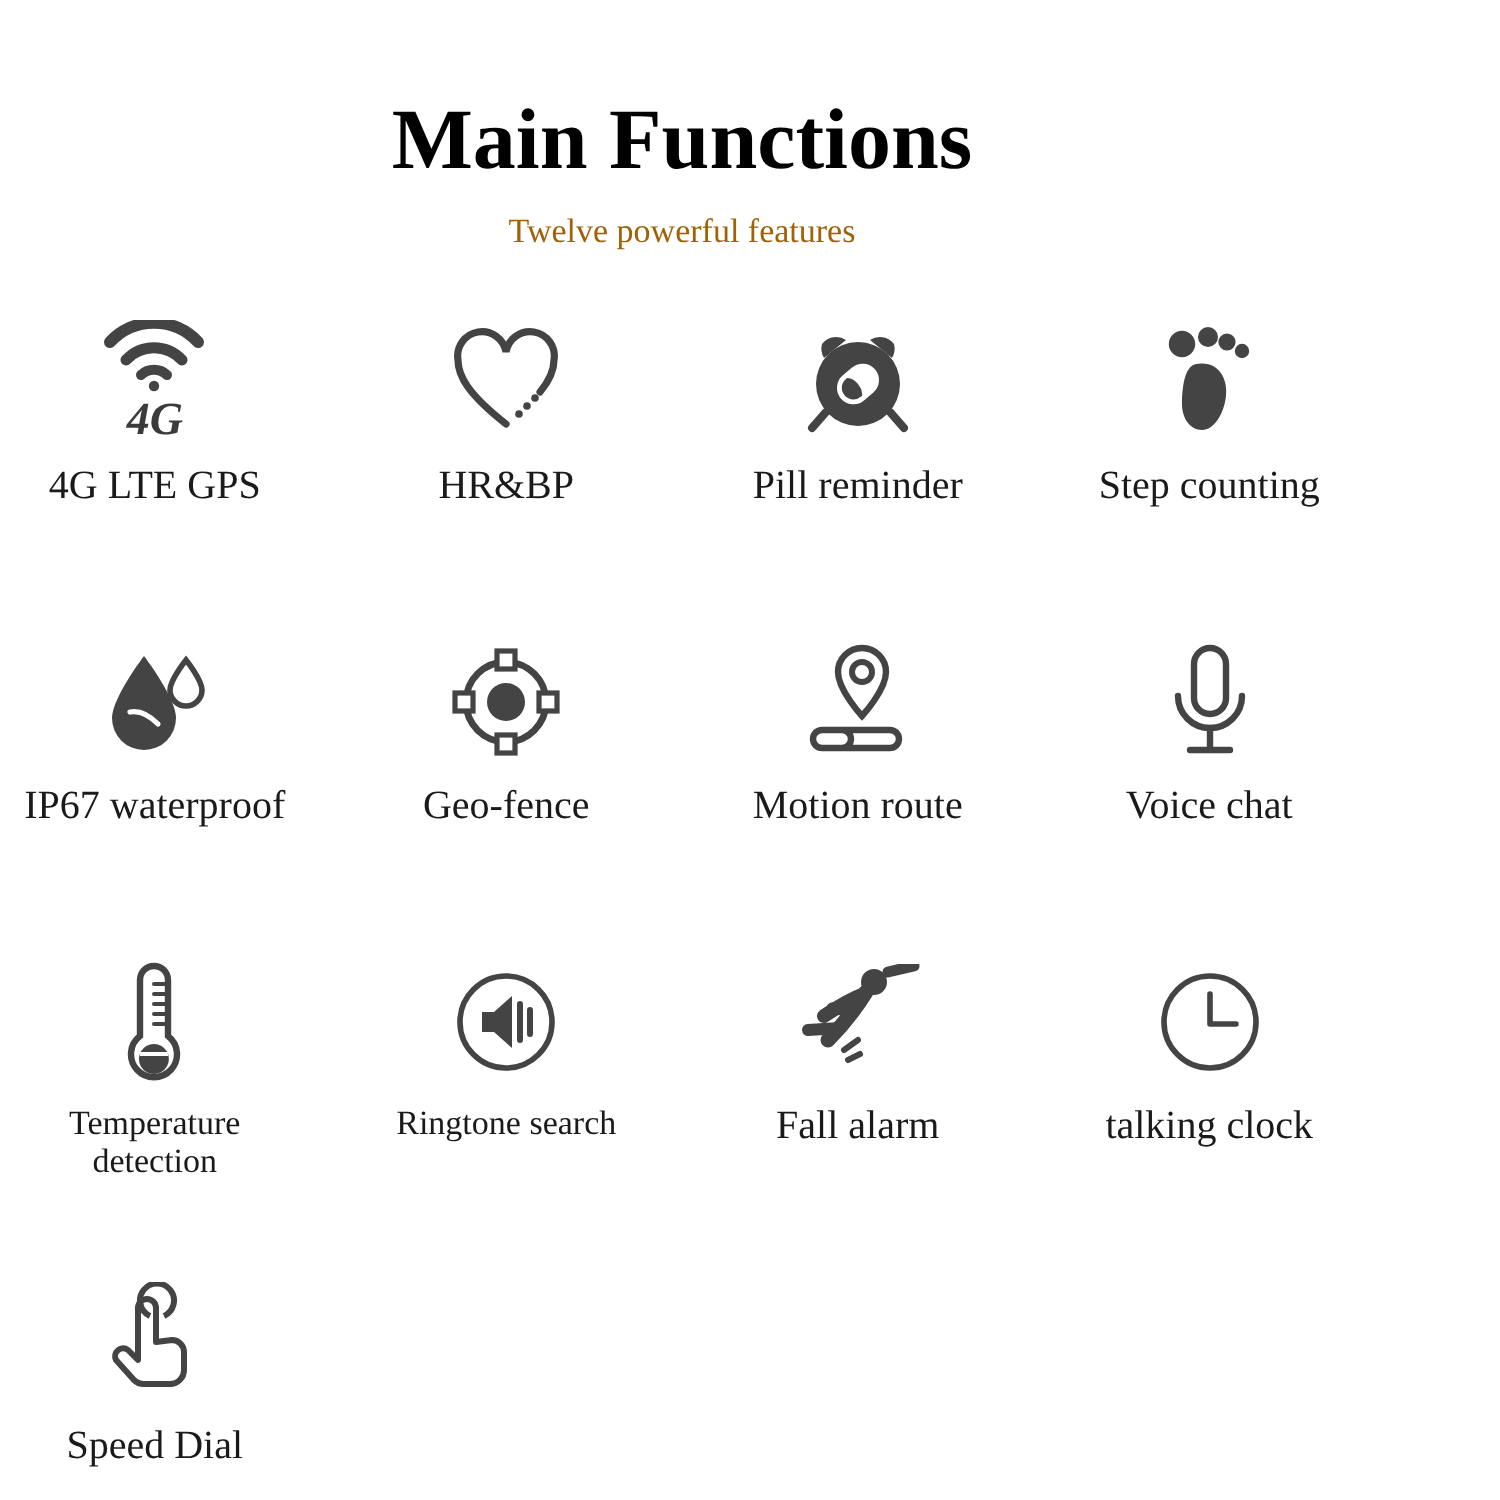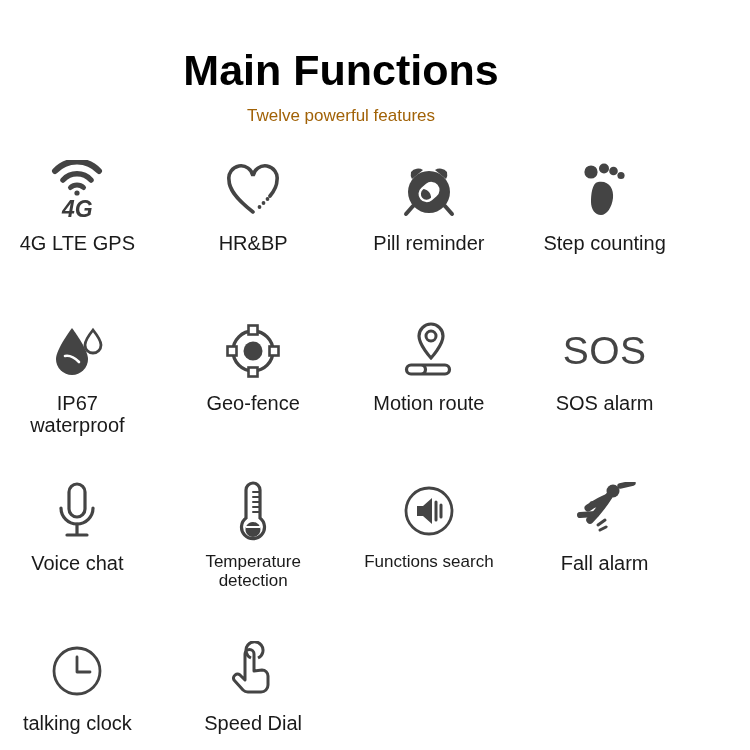--- a/index.html
+++ b/index.html
@@ -13,20 +13,21 @@
     font-family: "Liberation Sans", sans-serif;
     color: #1a1a1a;
     overflow: hidden;
   }
   .page {
     width: 682px;
     height: 750px;
     position: relative;
     box-sizing: border-box;
     padding: 0;
+    font-family: Liberation Serif, serif;
   }
   .header {
     text-align: center;
     padding-top: 48px;
   }
   .title {
     font-size: 43px;
     font-weight: 700;
     letter-spacing: 0px;
     color: #000000;
@@ -204,26 +205,20 @@
       <div class="icon-wrap">
         <svg width="62" height="60" viewBox="0 0 62 60" aria-hidden="true">
           <path d="M33 3 a12 12 0 0 1 12 12 c0 9-12 22-12 22 s-12-13-12-22 A12 12 0 0 1 33 3 z" fill="none" stroke="#444444" stroke-width="3.2"></path>
           <circle cx="33" cy="15" r="5" fill="none" stroke="#444444" stroke-width="3"></circle>
           <path d="M13 44 h10 a4.5 4.5 0 0 1 0 9 h-10 M13 44 a4.5 4.5 0 0 0 0 9 M23 44 h24 a4.5 4.5 0 0 1 0 9 h-34" fill="none" stroke="#444444" stroke-width="3.2" stroke-linecap="round" stroke-linejoin="round"></path>
         </svg>
       </div>
       <div class="label">Motion route</div>
     </div>
 
-    <div class="cell">
-      <div class="icon-wrap">
-        <span class="sos-text">SOS</span>
-      </div>
-      <div class="label">SOS alarm</div>
-    </div>
 
     <div class="cell">
       <div class="icon-wrap">
         <svg width="48" height="60" viewBox="0 0 48 60" aria-hidden="true">
           <rect x="16" y="3" width="16" height="33" rx="8" fill="none" stroke="#444444" stroke-width="3.2"></rect>
           <path d="M8 27 a16 16 0 0 0 32 0" fill="none" stroke="#444444" stroke-width="3.2" stroke-linecap="round"></path>
           <path d="M24 43 v10" stroke="#444444" stroke-width="3.2" stroke-linecap="round"></path>
           <path d="M14 54 h20" stroke="#444444" stroke-width="3.2" stroke-linecap="round"></path>
         </svg>
       </div>
@@ -250,21 +245,21 @@
 
     <div class="cell">
       <div class="icon-wrap">
         <svg width="54" height="54" viewBox="0 0 54 54" aria-hidden="true">
           <circle cx="27" cy="27" r="23" fill="none" stroke="#444444" stroke-width="2.8"></circle>
           <path d="M15 22 h6 l9 -8 v26 l-9 -8 h-6 z" fill="#444444"></path>
           <path d="M34 18 v18" stroke="#444444" stroke-width="3" stroke-linecap="round"></path>
           <path d="M39 21 v12" stroke="#444444" stroke-width="3" stroke-linecap="round"></path>
         </svg>
       </div>
-      <div class="label small">Functions search</div>
+      <div class="label small">Ringtone search</div>
     </div>
 
 
     <div class="cell">
       <div class="icon-wrap">
         <svg width="66" height="58" viewBox="0 0 66 58" aria-hidden="true">
           <circle cx="41" cy="9" r="6.5" fill="#444444"></circle>
           <path d="M48 4 L61 1" stroke="#444444" stroke-width="5.5" stroke-linecap="round"></path>
           <path d="M36 15 C28 18 22 22 16 26" stroke="#444444" stroke-width="7" stroke-linecap="round"></path>
           <path d="M37 14 C32 22 26 30 18 38" stroke="#444444" stroke-width="7.5" stroke-linecap="round"></path>

